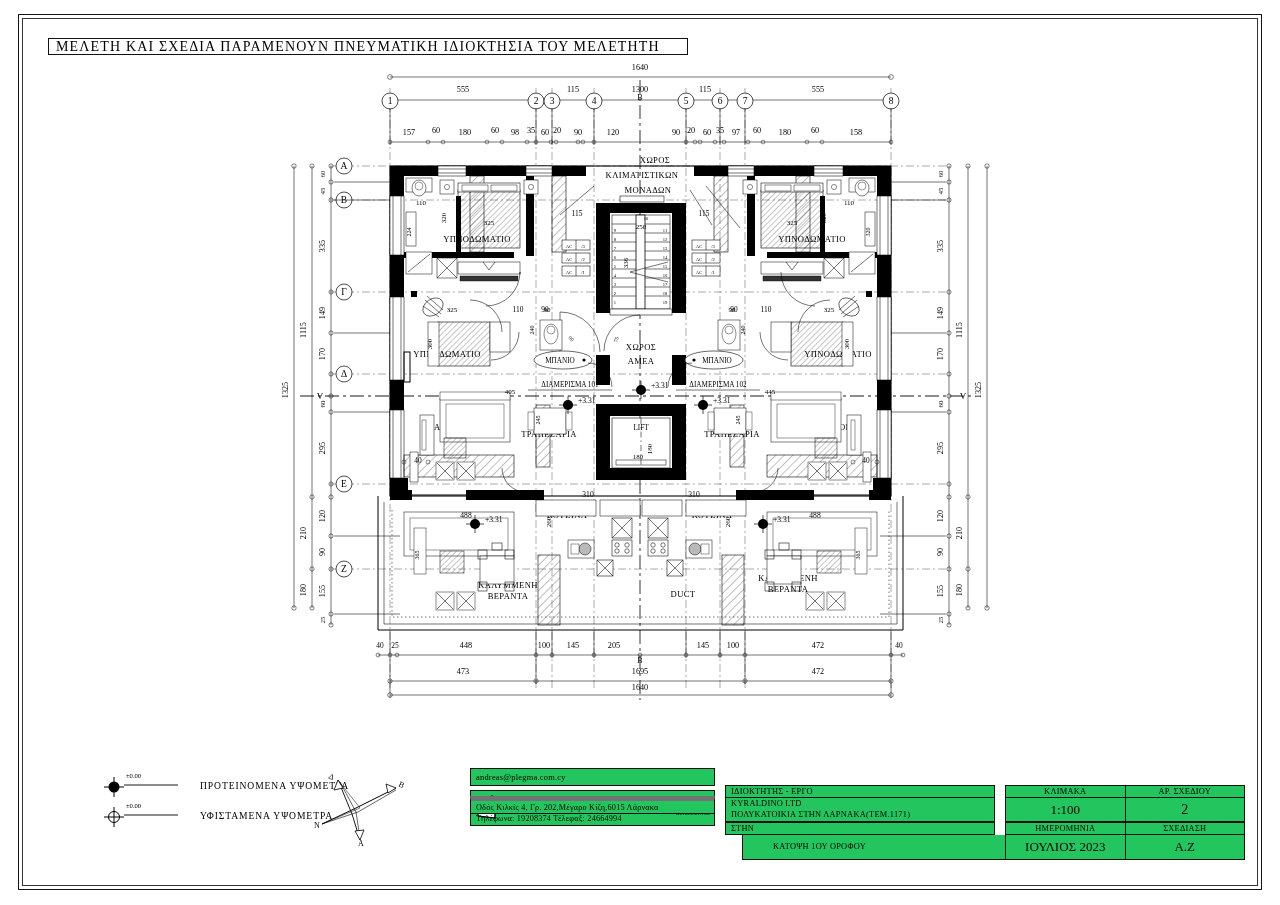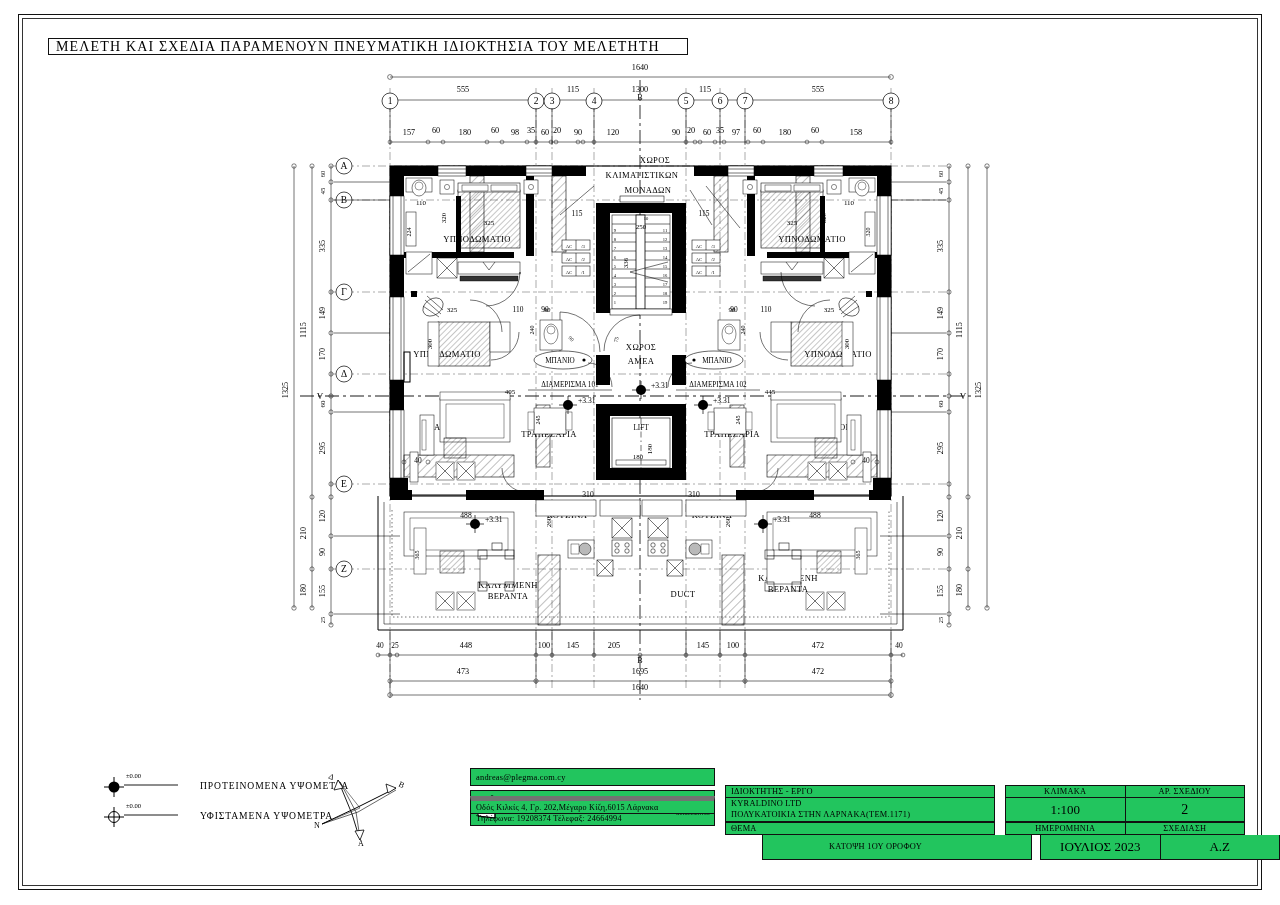--- a/index.html
+++ b/index.html
@@ -105,25 +105,25 @@
     letter-spacing: 0.25px;
   }
   .tb-ctr { text-align:left; }
 
   .tb-email  { left:470px; top:768px;  width:245px; height:18px; }
   .tb-logo   { left:470px; top:790px;  width:245px; height:36px; }
   .tb-addr   { left:470px; top:796px;  width:245px; height:18px; border-top:5px solid #737373;}
   .tb-owner-h{ left:725px; top:785px;  width:270px; height:13px; }
   .tb-owner-b{ left:725px; top:798px;  width:270px; height:24px; border-top:none;}
   .tb-theme-h{ left:725px; top:822px;  width:270px; height:13px; }
-  .tb-theme-b{ left:762px; top:835px;  width:270px; height:25px; border-top:none;padding-left:36px;}
+  .tb-theme-b{ left:742px; top:835px;  width:270px; height:25px; border-top:none;}
   .tb-scale-h{ left:1005px;top:785px;  width:240px; height:13px; }
   .tb-scale-b{ left:1005px;top:798px;  width:240px; height:24px; border-top:none;}
   .tb-date-h { left:1005px;top:822px;  width:240px; height:13px; }
-  .tb-date-b { left:1005px;top:835px;  width:240px; height:25px; border-top:none;margin-left:35px;}
+  .tb-date-b { left:1005px;top:835px;  width:240px; height:25px; border-top:none;}
 
   .split { display:flex; height:100%; }
   .split > div { flex:1; display:flex; align-items:center; justify-content:center; }
   .split > div + div { border-left:1px solid #111; }
 
   .logo-flex { display:flex; align-items:center; height:100%; padding:0 4px; }
   .logo-mark { width:36px; height:28px; flex:none; }
   .logo-name { font-size:13px; letter-spacing:0.6px; margin-left:2px; font-family:"Liberation Serif",serif; }
   .logo-person { font-size:4.6px; letter-spacing:0.45px; margin-left:28px; white-space:nowrap;}
   .logo-disc { font-size:4.3px; line-height:1.55; text-align:right; margin-left:auto; letter-spacing:0.3px;}
@@ -1072,21 +1072,21 @@
 
   <div class="tb tb-owner-h">
     <div class="tb-txt tb-ctr">ΙΔΙΟΚΤΗΤΗΣ - ΕΡΓΟ</div>
   </div>
   <div class="tb tb-owner-b">
     <div class="tb-txt">KYRALDINO LTD</div>
     <div class="tb-txt">ΠΟΛΥΚΑΤΟΙΚΙΑ ΣΤΗΝ ΛΑΡΝΑΚΑ(ΤΕΜ.1171)</div>
   </div>
 
   <div class="tb tb-theme-h">
-    <div class="tb-txt tb-ctr">ΘΕΜΑ</div>
+    <div class="tb-txt tb-ctr">ΣΤΗΝ</div>
   </div>
   <div class="tb tb-theme-b">
     <div class="tb-txt" style="padding-top:7px;padding-left:30px">ΚΑΤΟΨΗ 1ΟΥ ΟΡΟΦΟΥ</div>
   </div>
 
   <div class="tb tb-scale-h">
     <div class="split">
       <div>
           <span class="tb-txt">ΚΛΙΜΑΚΑ</span>
         </div>

